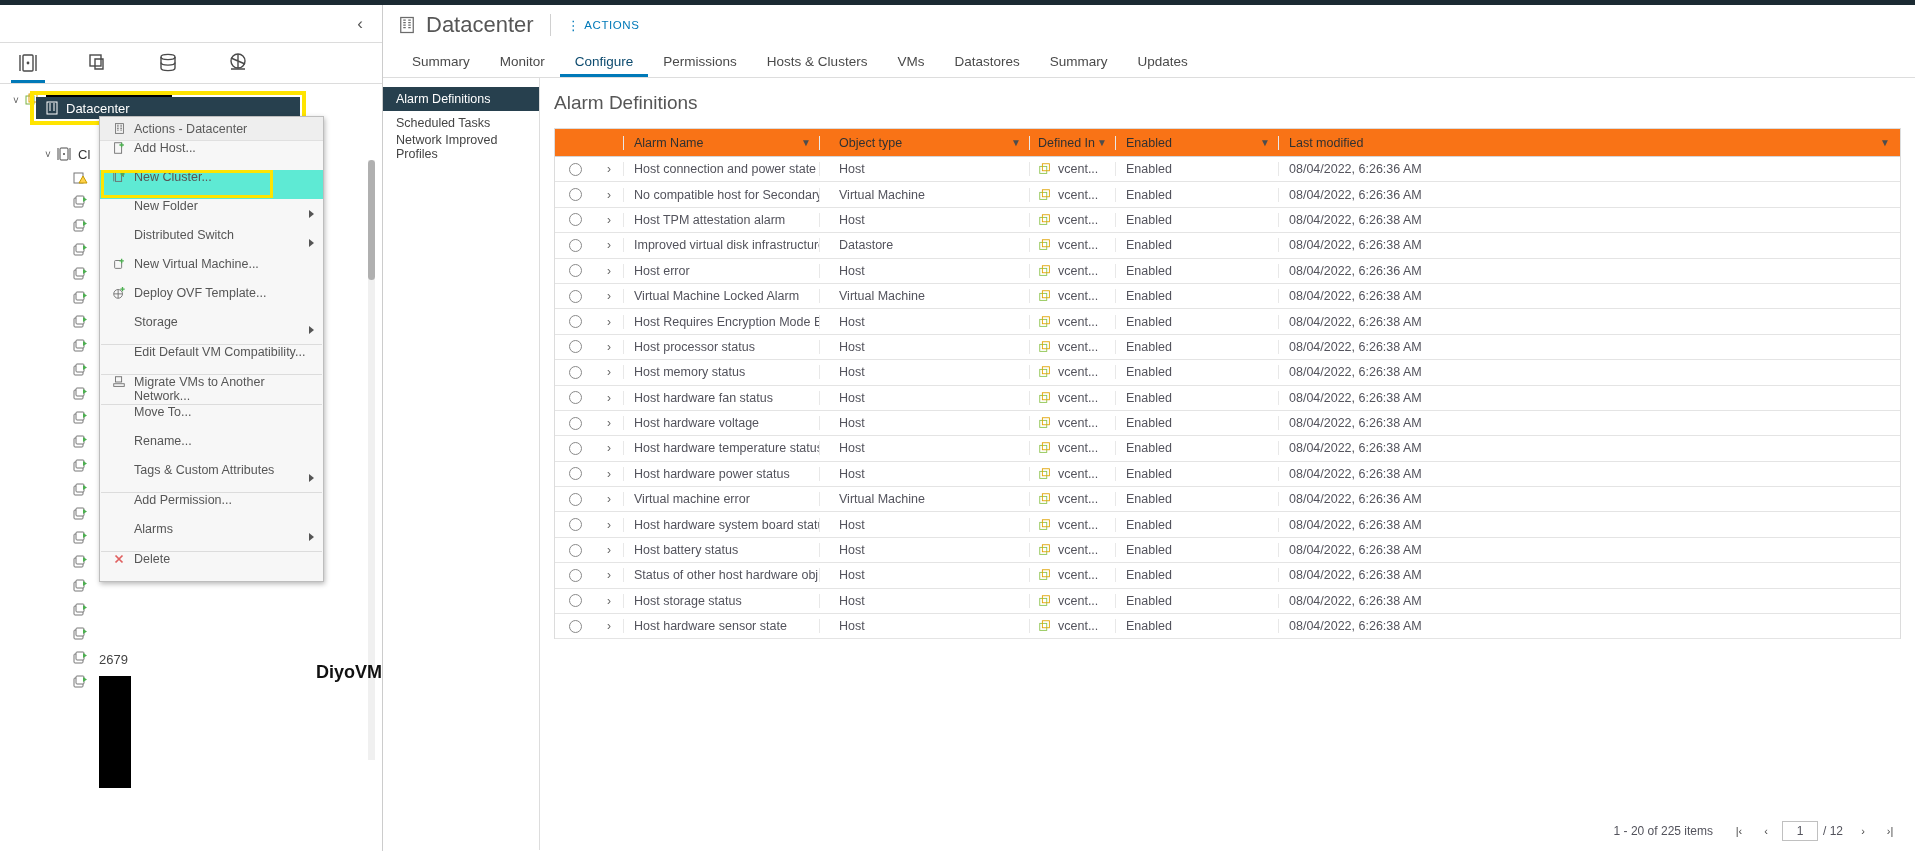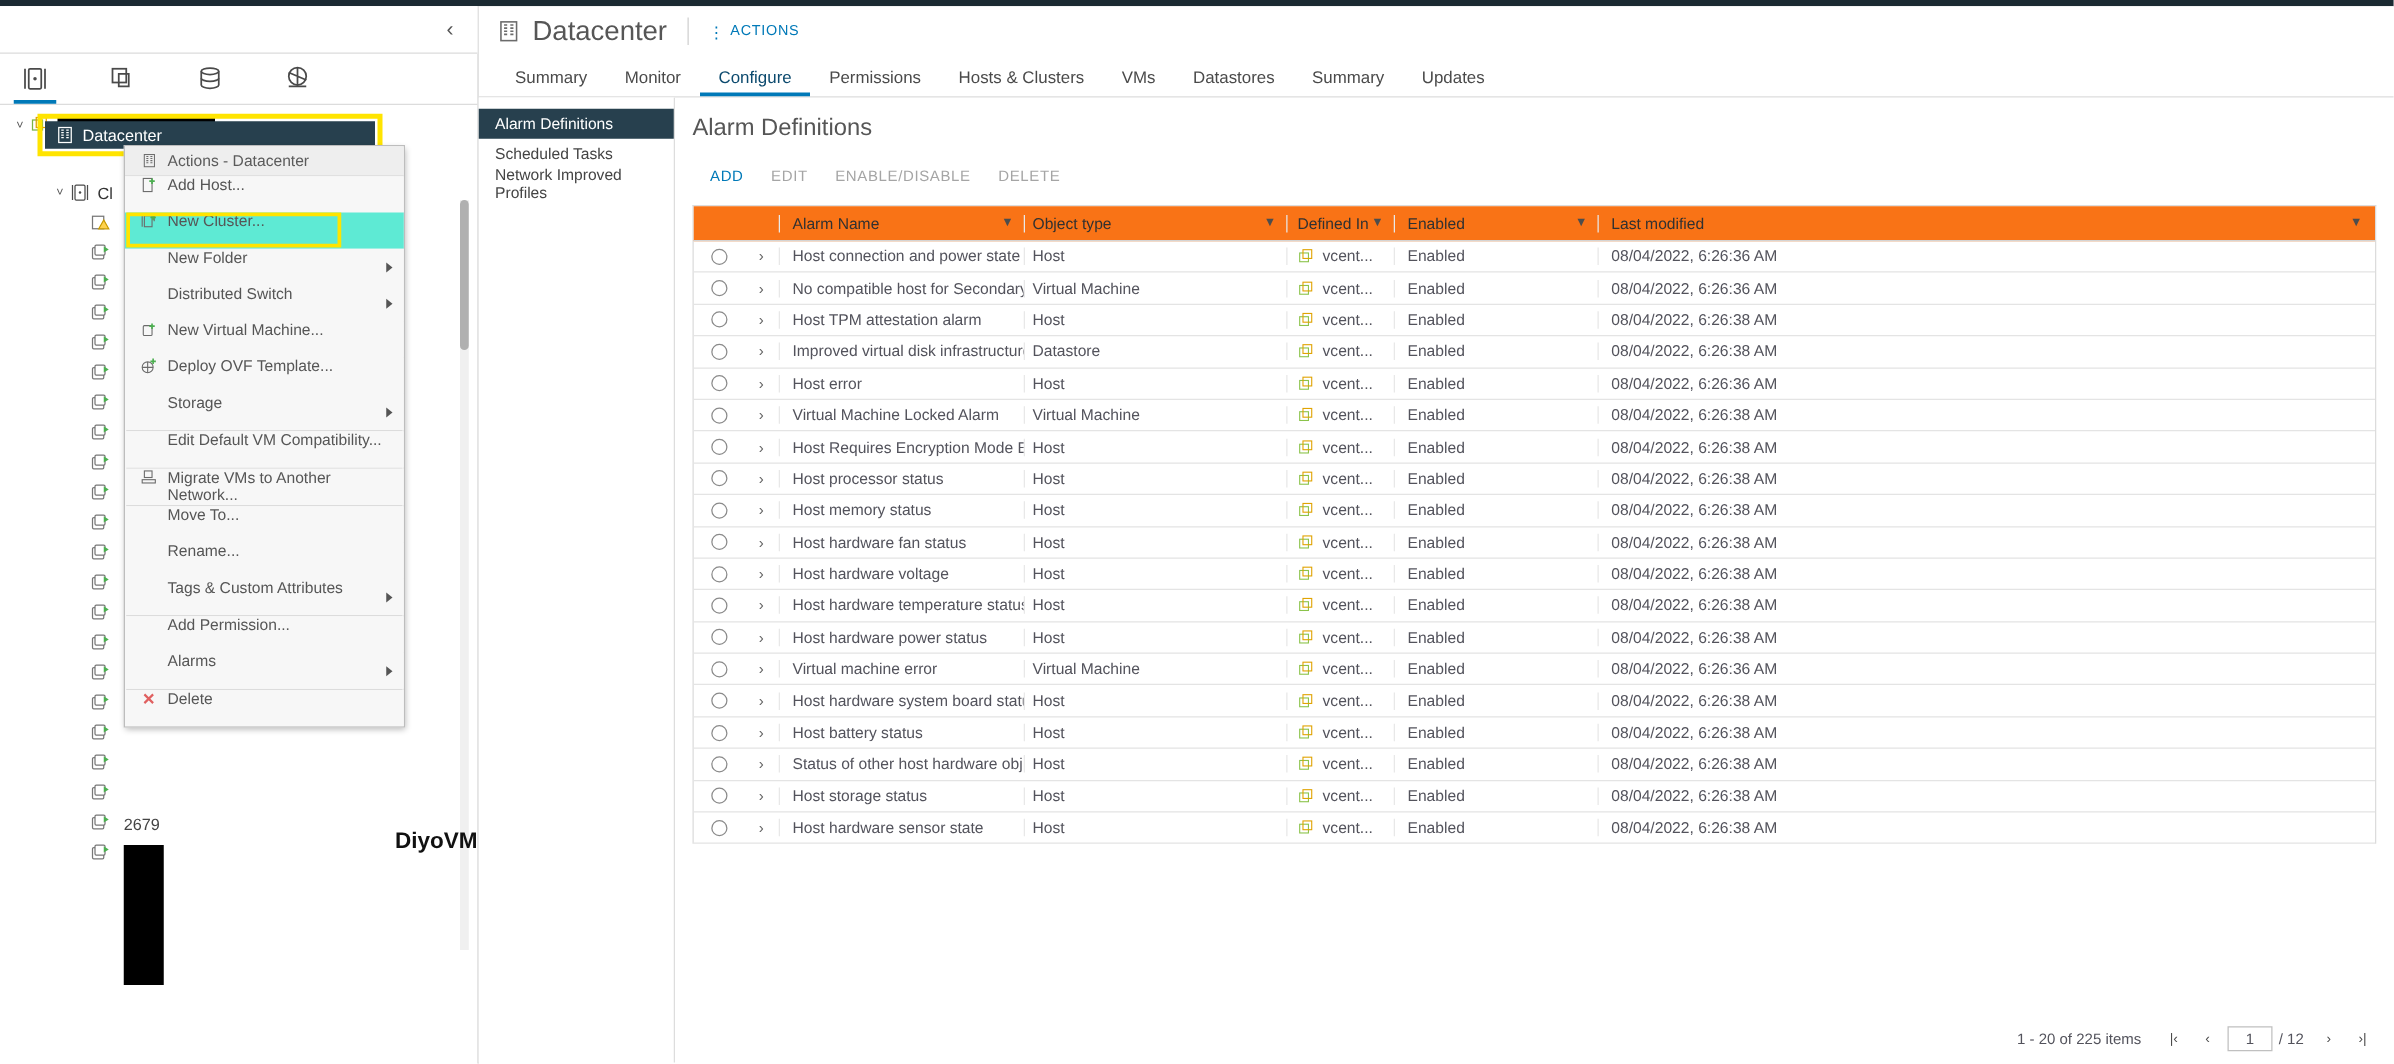--- a/index.html
+++ b/index.html
@@ -127,21 +127,21 @@
   .tb-btn { font-size:12px; letter-spacing:.5px; color:#0079b8; cursor:pointer; }
   .tb-btn.disabled { color:#a5a5a5; cursor:default; }
 
   
   .tbl { border:1px solid #dcdcdc; border-bottom:none; background:#fff; }
   .tr { display:flex; align-items:center; height:25.4px; border-bottom:1px solid #e4e4e4; font-size:12.5px; color:#53535c; }
   .tr.head { height:28px; background:#f97316; color:#313131; font-weight:normal; border-bottom:1px solid #d4d4d4; }
   .c-sel { width:40px; display:flex; align-items:center; justify-content:center; }
   .c-exp { width:28px; display:flex; align-items:center; justify-content:center; color:#666; font-size:12px; }
   .c-name { width:196px; padding-left:10px; border-left:1px solid #e8e8e8; display:flex; align-items:center; justify-content:space-between; padding-right:8px; overflow:hidden; white-space:nowrap; }
-  .c-type { width:210px; padding-left:6px; border-left:1px solid #e8e8e8; display:flex; align-items:center; justify-content:space-between; padding-right:8px; overflow:hidden; white-space:nowrap; }
+  .c-type { width:210px; padding-left:19px; border-left:1px solid #e8e8e8; display:flex; align-items:center; justify-content:space-between; padding-right:8px; overflow:hidden; white-space:nowrap; }
   .c-def  { width:86px; padding-left:8px; border-left:1px solid #e8e8e8; display:flex; align-items:center; justify-content:space-between; padding-right:8px; overflow:hidden; white-space:nowrap; }
   .c-en   { width:163px; padding-left:10px; border-left:1px solid #e8e8e8; display:flex; align-items:center; justify-content:space-between; padding-right:8px; overflow:hidden; white-space:nowrap; }
   .c-mod  { flex:1; padding-left:10px; border-left:1px solid #e8e8e8; display:flex; align-items:center; justify-content:space-between; padding-right:10px; overflow:hidden; white-space:nowrap; }
   .radio { width:13px; height:13px; border:1.3px solid #8a8a8a; border-radius:50%; cursor:pointer; }
   .filter-ic { color:#4d4d4d; font-size:10px; }
   .vc-ic { width:14px; height:14px; margin-right:6px; flex:none; }
   .defcell { display:flex; align-items:center; }
 
   
   .pager {
@@ -546,26 +546,20 @@
 
     <div class="body-split">
       <div class="sub-nav" id="sub-nav">
           <div class="sub-item active">Alarm Definitions</div>
           <div class="sub-item">Scheduled Tasks</div>
           <div class="sub-item">Network Improved Profiles</div>
         </div>
 
       <div class="content">
         <div class="content-title">Alarm Definitions</div>
-        <div class="toolbar" id="toolbar">
-            <div class="tb-btn">ADD</div>
-            <div class="tb-btn disabled">EDIT</div>
-            <div class="tb-btn disabled">ENABLE/DISABLE</div>
-            <div class="tb-btn disabled">DELETE</div>
-          </div>
 
         <div class="tbl">
           <div class="tr head">
             <div class="c-sel"></div>
             <div class="c-exp"></div>
             <div class="c-name">
               <span>Alarm Name</span>
               <span class="filter-ic">▼</span>
             </div>
             <div class="c-type">

